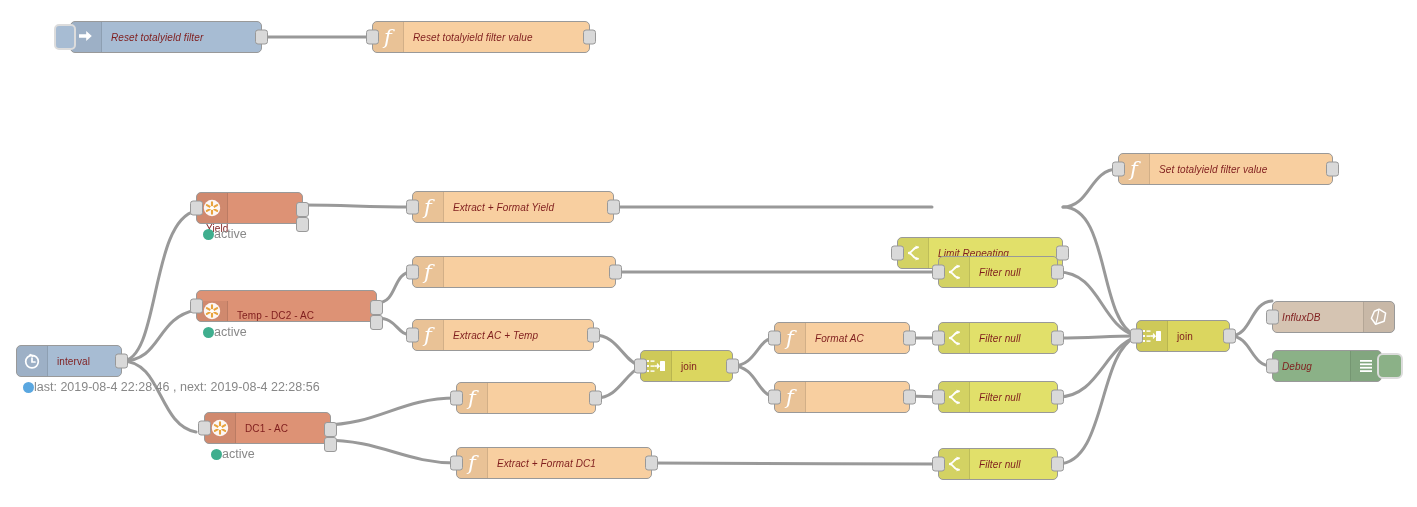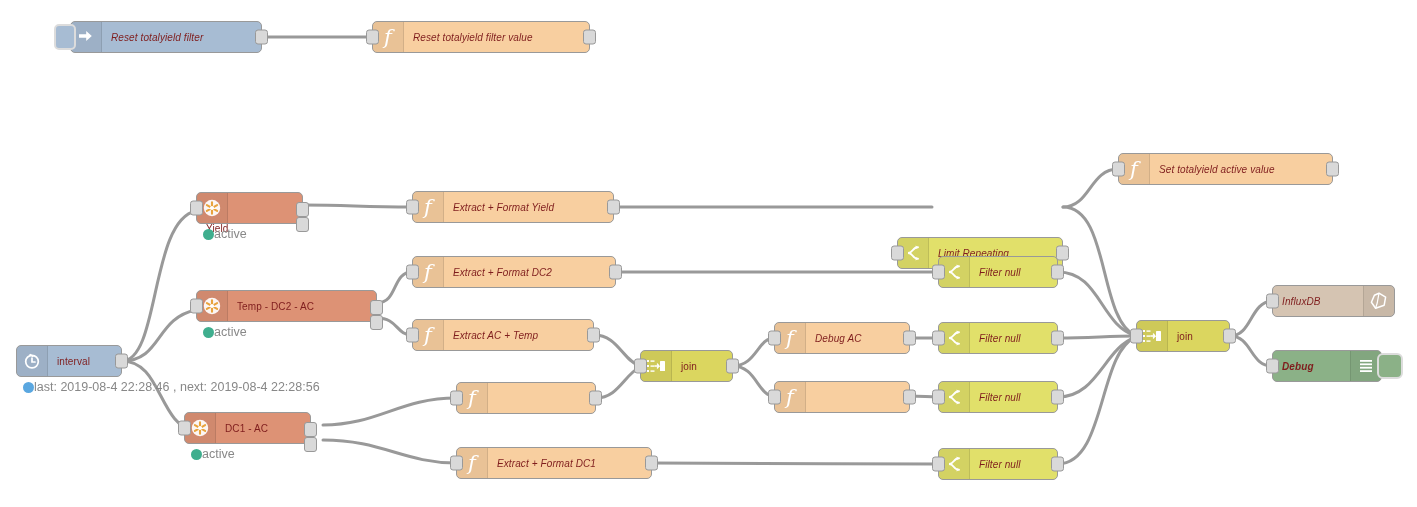--- a/index.html
+++ b/index.html
@@ -103,22 +103,22 @@
     border-radius: 50%;
     flex: 0 0 11px;
   }
 
   
   .n-inject   { background: #a7bcd3; }
   .n-function { background: #f8cfa0; }
   .n-sensor   { background: #dd9275; }
   .n-switch   { background: #e1e06a; }
   .n-join     { background: #dbd65f; justify-content: center; }
-  .n-influx   { background: #d5c4b2; }
-  .n-debug    { background: #8bb187; font-weight: bold; }
+  .n-influx   { background: #d5c4b2; margin-top: 16px; }
+  .n-debug    { background: #8bb187; }
 
   
   .inject-btn {
     position: absolute;
     left: -17px;
     top: 50%;
     transform: translateY(-50%);
     width: 22px;
     height: 26px;
     box-sizing: border-box;
@@ -250,41 +250,41 @@
     </div>
     <div class="node-label upright">Yield</div>
     <div class="port out2a"></div>
     <div class="port out2b"></div>
     <div class="status">
       <span class="status-dot" style="background:#3fae8e;"></span>
       <span>active</span>
     </div>
   </div>
 
-  <div class="node n-sensor" style="left:196px; top:290px; width:181px;">
+  <div class="node n-sensor" style="left:196px; top:290px; width:181px;align-items:flex-end;">
     <div class="port in"></div>
     <div class="node-icon-box">
       <svg class="glyph" width="20" height="20" viewBox="0 0 20 20">
         <circle cx="10" cy="10" r="8.2" fill="#ffffff" opacity="0.92"></circle>
         <g fill="#e8a33d" stroke="#e8a33d" stroke-width="2.1" stroke-linecap="round">
           <path d="M10,4.2 v11.6 M4.9,7.1 l10.2,5.8 M4.9,12.9 l10.2,-5.8"></path>
         </g>
         <circle cx="10" cy="10" r="2.1" fill="#ffffff"></circle>
       </svg>
     </div>
     <div class="node-label upright">Temp - DC2 - AC</div>
     <div class="port out2a"></div>
     <div class="port out2b"></div>
     <div class="status">
       <span class="status-dot" style="background:#3fae8e;"></span>
       <span>active</span>
     </div>
   </div>
 
-  <div class="node n-sensor" style="left:184px; top:412px; width:127px;">
+  <div class="node n-sensor" style="left:204px; top:412px; width:127px;">
     <div class="port in"></div>
     <div class="node-icon-box">
       <svg class="glyph" width="20" height="20" viewBox="0 0 20 20">
         <circle cx="10" cy="10" r="8.2" fill="#ffffff" opacity="0.92"></circle>
         <g fill="#e8a33d" stroke="#e8a33d" stroke-width="2.1" stroke-linecap="round">
           <path d="M10,4.2 v11.6 M4.9,7.1 l10.2,5.8 M4.9,12.9 l10.2,-5.8"></path>
         </g>
         <circle cx="10" cy="10" r="2.1" fill="#ffffff"></circle>
       </svg>
     </div>
@@ -304,21 +304,20 @@
       </div>
     <div class="node-label">Extract + Format Yield</div>
     <div class="port out"></div>
   </div>
 
   <div class="node n-function" style="left:412px; top:256px; width:204px;">
     <div class="port in"></div>
     <div class="node-icon-box">
         <span class="fn-f">f</span>
       </div>
-    <div class="node-label">Extract + Format DC2</div>
     <div class="port out"></div>
   </div>
 
   <div class="node n-function" style="left:412px; top:319px; width:182px;">
     <div class="port in"></div>
     <div class="node-icon-box">
         <span class="fn-f">f</span>
       </div>
     <div class="node-label">Extract AC + Temp</div>
     <div class="port out"></div>
@@ -359,21 +358,21 @@
     </div>
     <div class="node-label upright">join</div>
     <div class="port out"></div>
   </div>
 
   <div class="node n-function" style="left:774px; top:322px; width:136px;">
     <div class="port in"></div>
     <div class="node-icon-box">
         <span class="fn-f">f</span>
       </div>
-    <div class="node-label">Debug AC</div>
+    <div class="node-label">Format AC</div>
     <div class="port out"></div>
   </div>
 
   <div class="node n-function" style="left:774px; top:381px; width:136px;">
     <div class="port in"></div>
     <div class="node-icon-box">
         <span class="fn-f">f</span>
       </div>
     <div class="port out"></div>
   </div>
@@ -441,21 +440,21 @@
     </div>
     <div class="node-label">Filter null</div>
     <div class="port out"></div>
   </div>
 
   <div class="node n-function" style="left:1118px; top:153px; width:215px;">
     <div class="port in"></div>
     <div class="node-icon-box">
         <span class="fn-f">f</span>
       </div>
-    <div class="node-label">Set totalyield active value</div>
+    <div class="node-label">Set totalyield filter value</div>
     <div class="port out"></div>
   </div>
 
   <div class="node n-join" style="left:1136px; top:320px; width:94px;">
     <div class="port in"></div>
     <div class="node-icon-box">
       <svg class="glyph" width="20" height="16" viewBox="0 0 20 16">
         <g fill="#ffffff">
           <rect x="1" y="2" width="2" height="2"></rect>
             <rect x="1" y="7" width="2" height="2"></rect>

